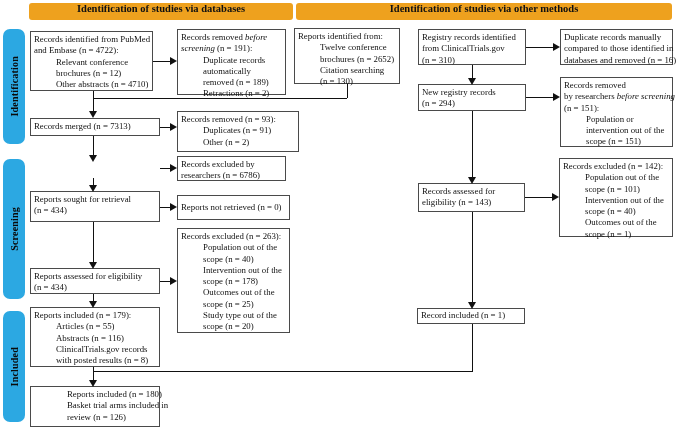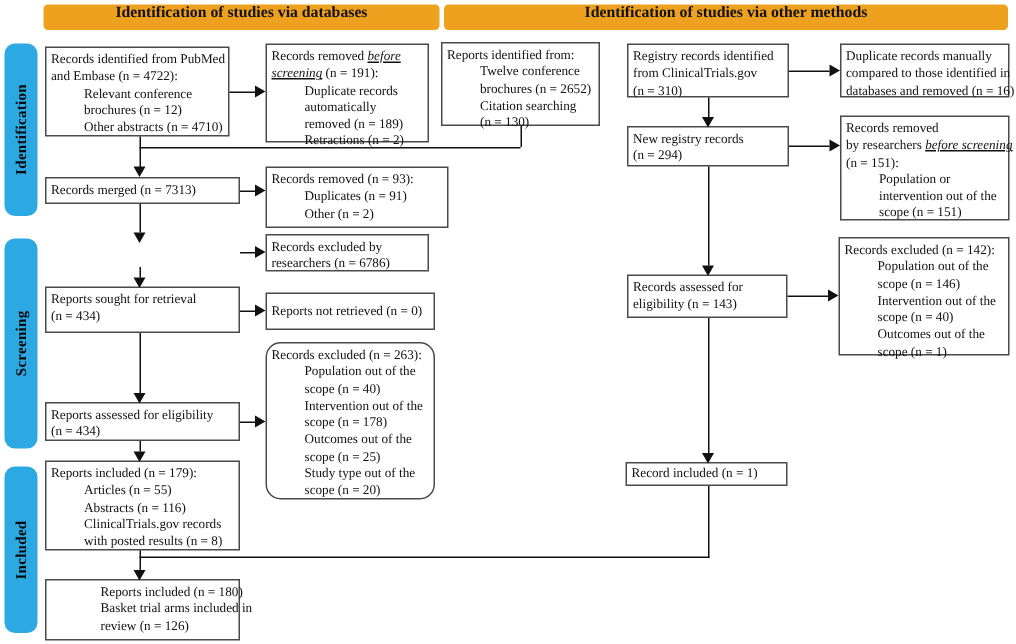--- a/index.html
+++ b/index.html
@@ -27,21 +27,21 @@
   .phase span{
     writing-mode:vertical-rl;transform:rotate(180deg);
     font-weight:bold;font-size:10px;color:#0a0a0a;letter-spacing:0.2px;
   }
   .box{
     position:absolute;background:#fff;border:1px solid var(--box-border);
     box-sizing:border-box;padding:2px 3px;font-size:8.8px;line-height:11.3px;
   }
   .bl{white-space:nowrap;}
   .ind{padding-left:22px;}
-  .it{font-style:italic;text-decoration:underline;}
+  .it{font-style:italic;}
   .vc{display:flex;align-items:center;}
   .ln{position:absolute;background:var(--line);}
   .ah-r{position:absolute;width:0;height:0;
     border-left:7px solid var(--line);border-top:4px solid transparent;border-bottom:4px solid transparent;}
   .ah-d{position:absolute;width:0;height:0;
     border-top:7px solid var(--line);border-left:4px solid transparent;border-right:4px solid transparent;}
 </style>
 </head>
 <body>
 
@@ -141,41 +141,41 @@
 
   <div class="box vc" style="left:177px;top:195px;width:113px;height:25px;">
     <div class="bl">Reports not retrieved (n = 0)</div>
   </div>
 
   <div class="box" style="left:30px;top:268px;width:130px;height:26px;">
     <div class="bl">Reports assessed for eligibility</div>
     <div class="bl">(n = 434)</div>
   </div>
 
-  <div class="box" style="left:177px;top:228px;width:113px;height:105px;border-radius:10px;">
+  <div class="box" style="left:177px;top:228px;width:113px;height:105px;">
     <div class="bl">Records excluded (n = 263):</div>
     <div class="bl ind">Population out of the</div>
     <div class="bl ind">scope (n = 40)</div>
     <div class="bl ind">Intervention out of the</div>
     <div class="bl ind">scope (n = 178)</div>
     <div class="bl ind">Outcomes out of the</div>
     <div class="bl ind">scope (n = 25)</div>
     <div class="bl ind">Study type out of the</div>
     <div class="bl ind">scope (n = 20)</div>
   </div>
 
   <div class="box" style="left:418px;top:183px;width:107px;height:29px;">
     <div class="bl">Records assessed for</div>
     <div class="bl">eligibility (n = 143)</div>
   </div>
 
   <div class="box" style="left:559px;top:158px;width:114px;height:79px;">
     <div class="bl">Records excluded (n = 142):</div>
     <div class="bl ind">Population out of the</div>
-    <div class="bl ind">scope (n = 146)</div>
+    <div class="bl ind">scope (n = 101)</div>
     <div class="bl ind">Intervention out of the</div>
     <div class="bl ind">scope (n = 40)</div>
     <div class="bl ind">Outcomes out of the</div>
     <div class="bl ind">scope (n = 1)</div>
   </div>
 
   <div class="box" style="left:30px;top:307px;width:130px;height:60px;">
     <div class="bl">Reports included (n = 179):</div>
     <div class="bl ind">Articles (n = 55)</div>
     <div class="bl ind">Abstracts (n = 116)</div>

